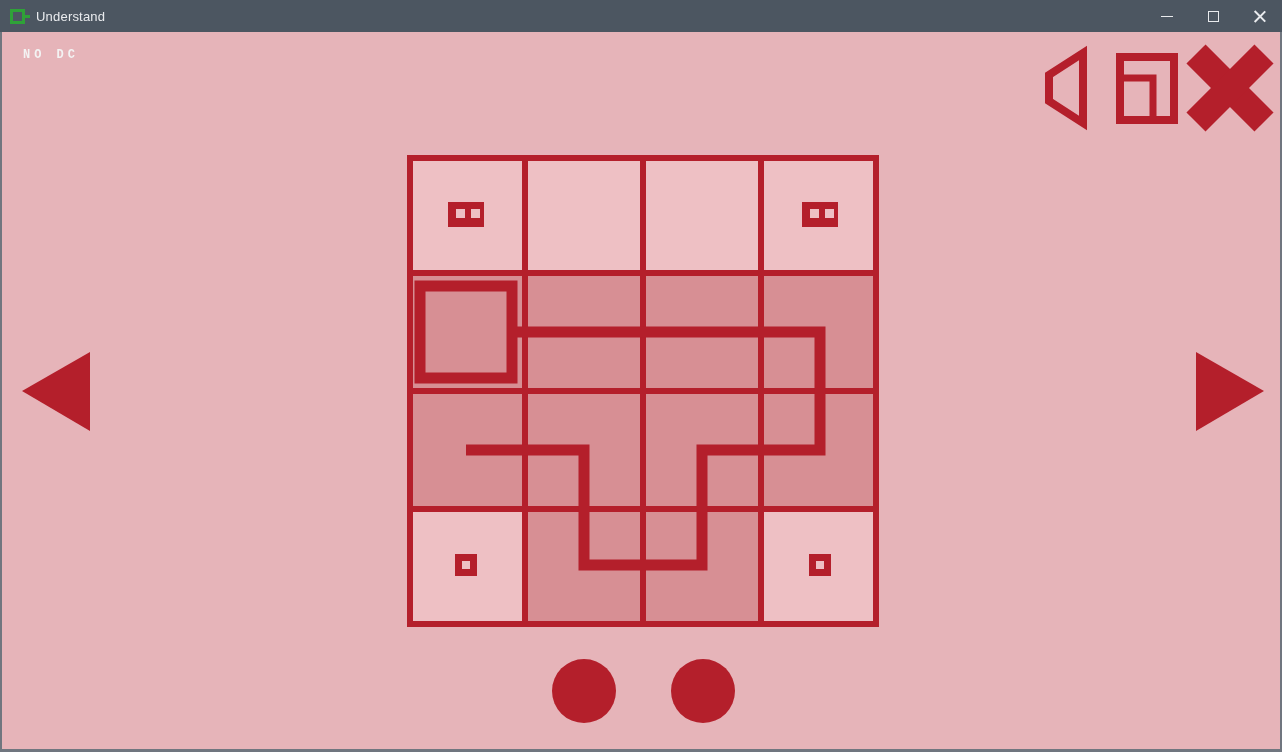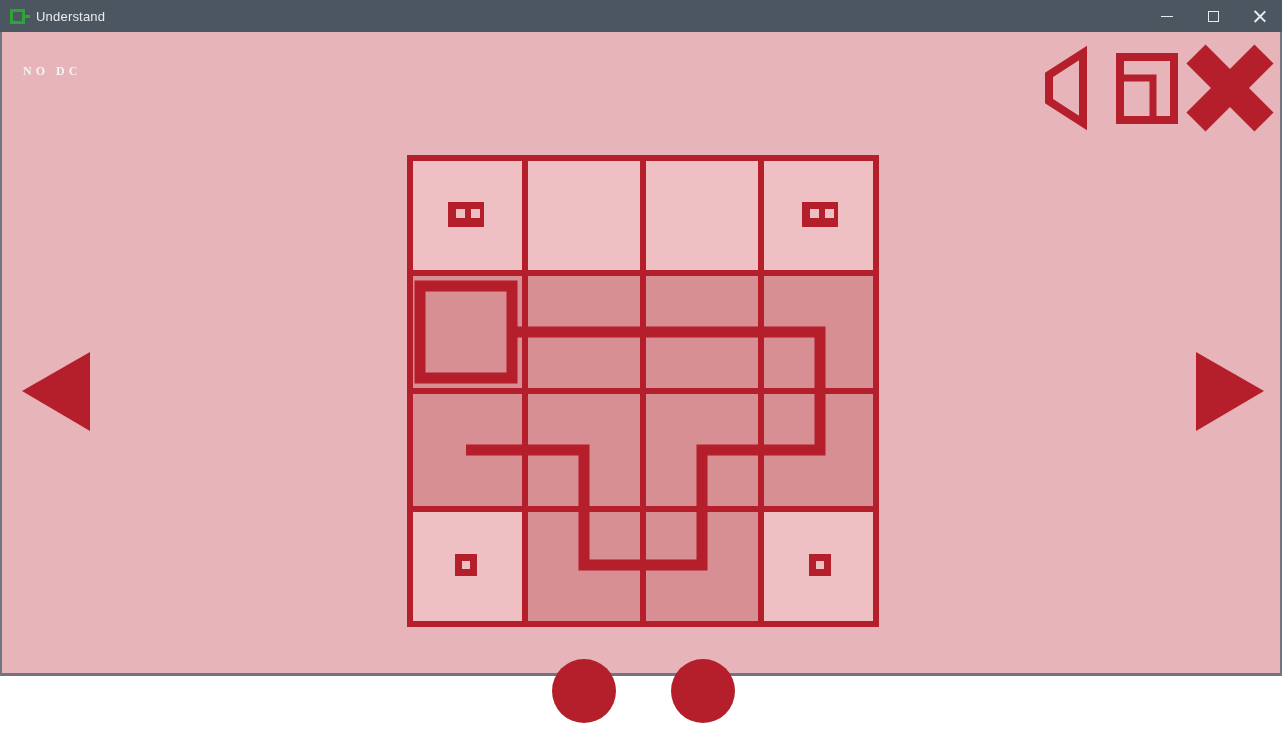--- a/index.html
+++ b/index.html
@@ -7,42 +7,42 @@
     --background:#e6b4b9;
     --cell-unvisited:#eec0c4;
     --cell-visited:#d78f94;
     --titlebar:#4c5661;
     --titlebar-text:#e9ebee;
     --window-border:#70767f;
     --app-icon-green:#2fa238;
   }
   *{margin:0;padding:0;box-sizing:border-box;}
   html,body{width:1282px;height:752px;overflow:hidden;font-family:"Liberation Sans",sans-serif;}
-  .window{position:relative;width:1282px;height:676px;background:var(--background);
+  .window{position:relative;width:1282px;height:752px;background:var(--background);
     border-left:2px solid var(--window-border);
     border-right:2px solid var(--window-border);
     border-bottom:3px solid var(--window-border);text-align:right;}
   
   .titlebar{position:absolute;left:-2px;top:0;width:1282px;height:32px;background:var(--titlebar);
     display:flex;align-items:center;}
   .app-icon{width:17px;height:17px;margin-left:10px;position:relative;}
   .app-icon .box{position:absolute;left:0;top:1px;width:15px;height:15px;border:3px solid var(--app-icon-green);}
   .app-icon .tick{position:absolute;right:-3px;top:7px;width:5px;height:3px;background:var(--app-icon-green);}
   .title-text{color:var(--titlebar-text);font-size:13px;margin-left:9px;letter-spacing:.2px;}
   .win-controls{margin-left:auto;display:flex;height:32px;}
   .win-btn{width:46px;height:32px;display:flex;align-items:center;justify-content:center;}
   .glyph-min{width:12px;height:0;border-top:1px solid var(--titlebar-text);}
   .glyph-max{width:11px;height:11px;border:1px solid var(--titlebar-text);}
   .glyph-close{position:relative;width:13px;height:13px;}
   .glyph-close::before,.glyph-close::after{content:"";position:absolute;left:6px;top:-1px;width:1.5px;height:15px;background:var(--titlebar-text);}
   .glyph-close::before{transform:rotate(45deg);}
   .glyph-close::after{transform:rotate(-45deg);}
   
-  .mode-label{position:absolute;left:21px;top:64px;color:#f3f3f3;
-    font-family:Liberation Serif, serif;font-size:12px;font-weight:bold;letter-spacing:4px;}
+  .mode-label{position:absolute;left:21px;top:48px;color:#f3f3f3;
+    font-family:Liberation Mono, monospace;font-size:12px;font-weight:bold;letter-spacing:4px;}
   .puzzle-id{position:absolute;left:20px;top:54px;color:var(--accent-red);
     font-size:47px;font-weight:bold;letter-spacing:1px;}
   
   .iconbar{position:absolute;left:1035px;top:42px;width:240px;height:90px;}
   .arrow{position:absolute;cursor:pointer;}
   .arrow-left{left:14px;top:348px;}
   .arrow-right{left:1188px;top:348px;}
   
   .board{position:absolute;left:405px;top:155px;width:472px;height:472px;}
   

